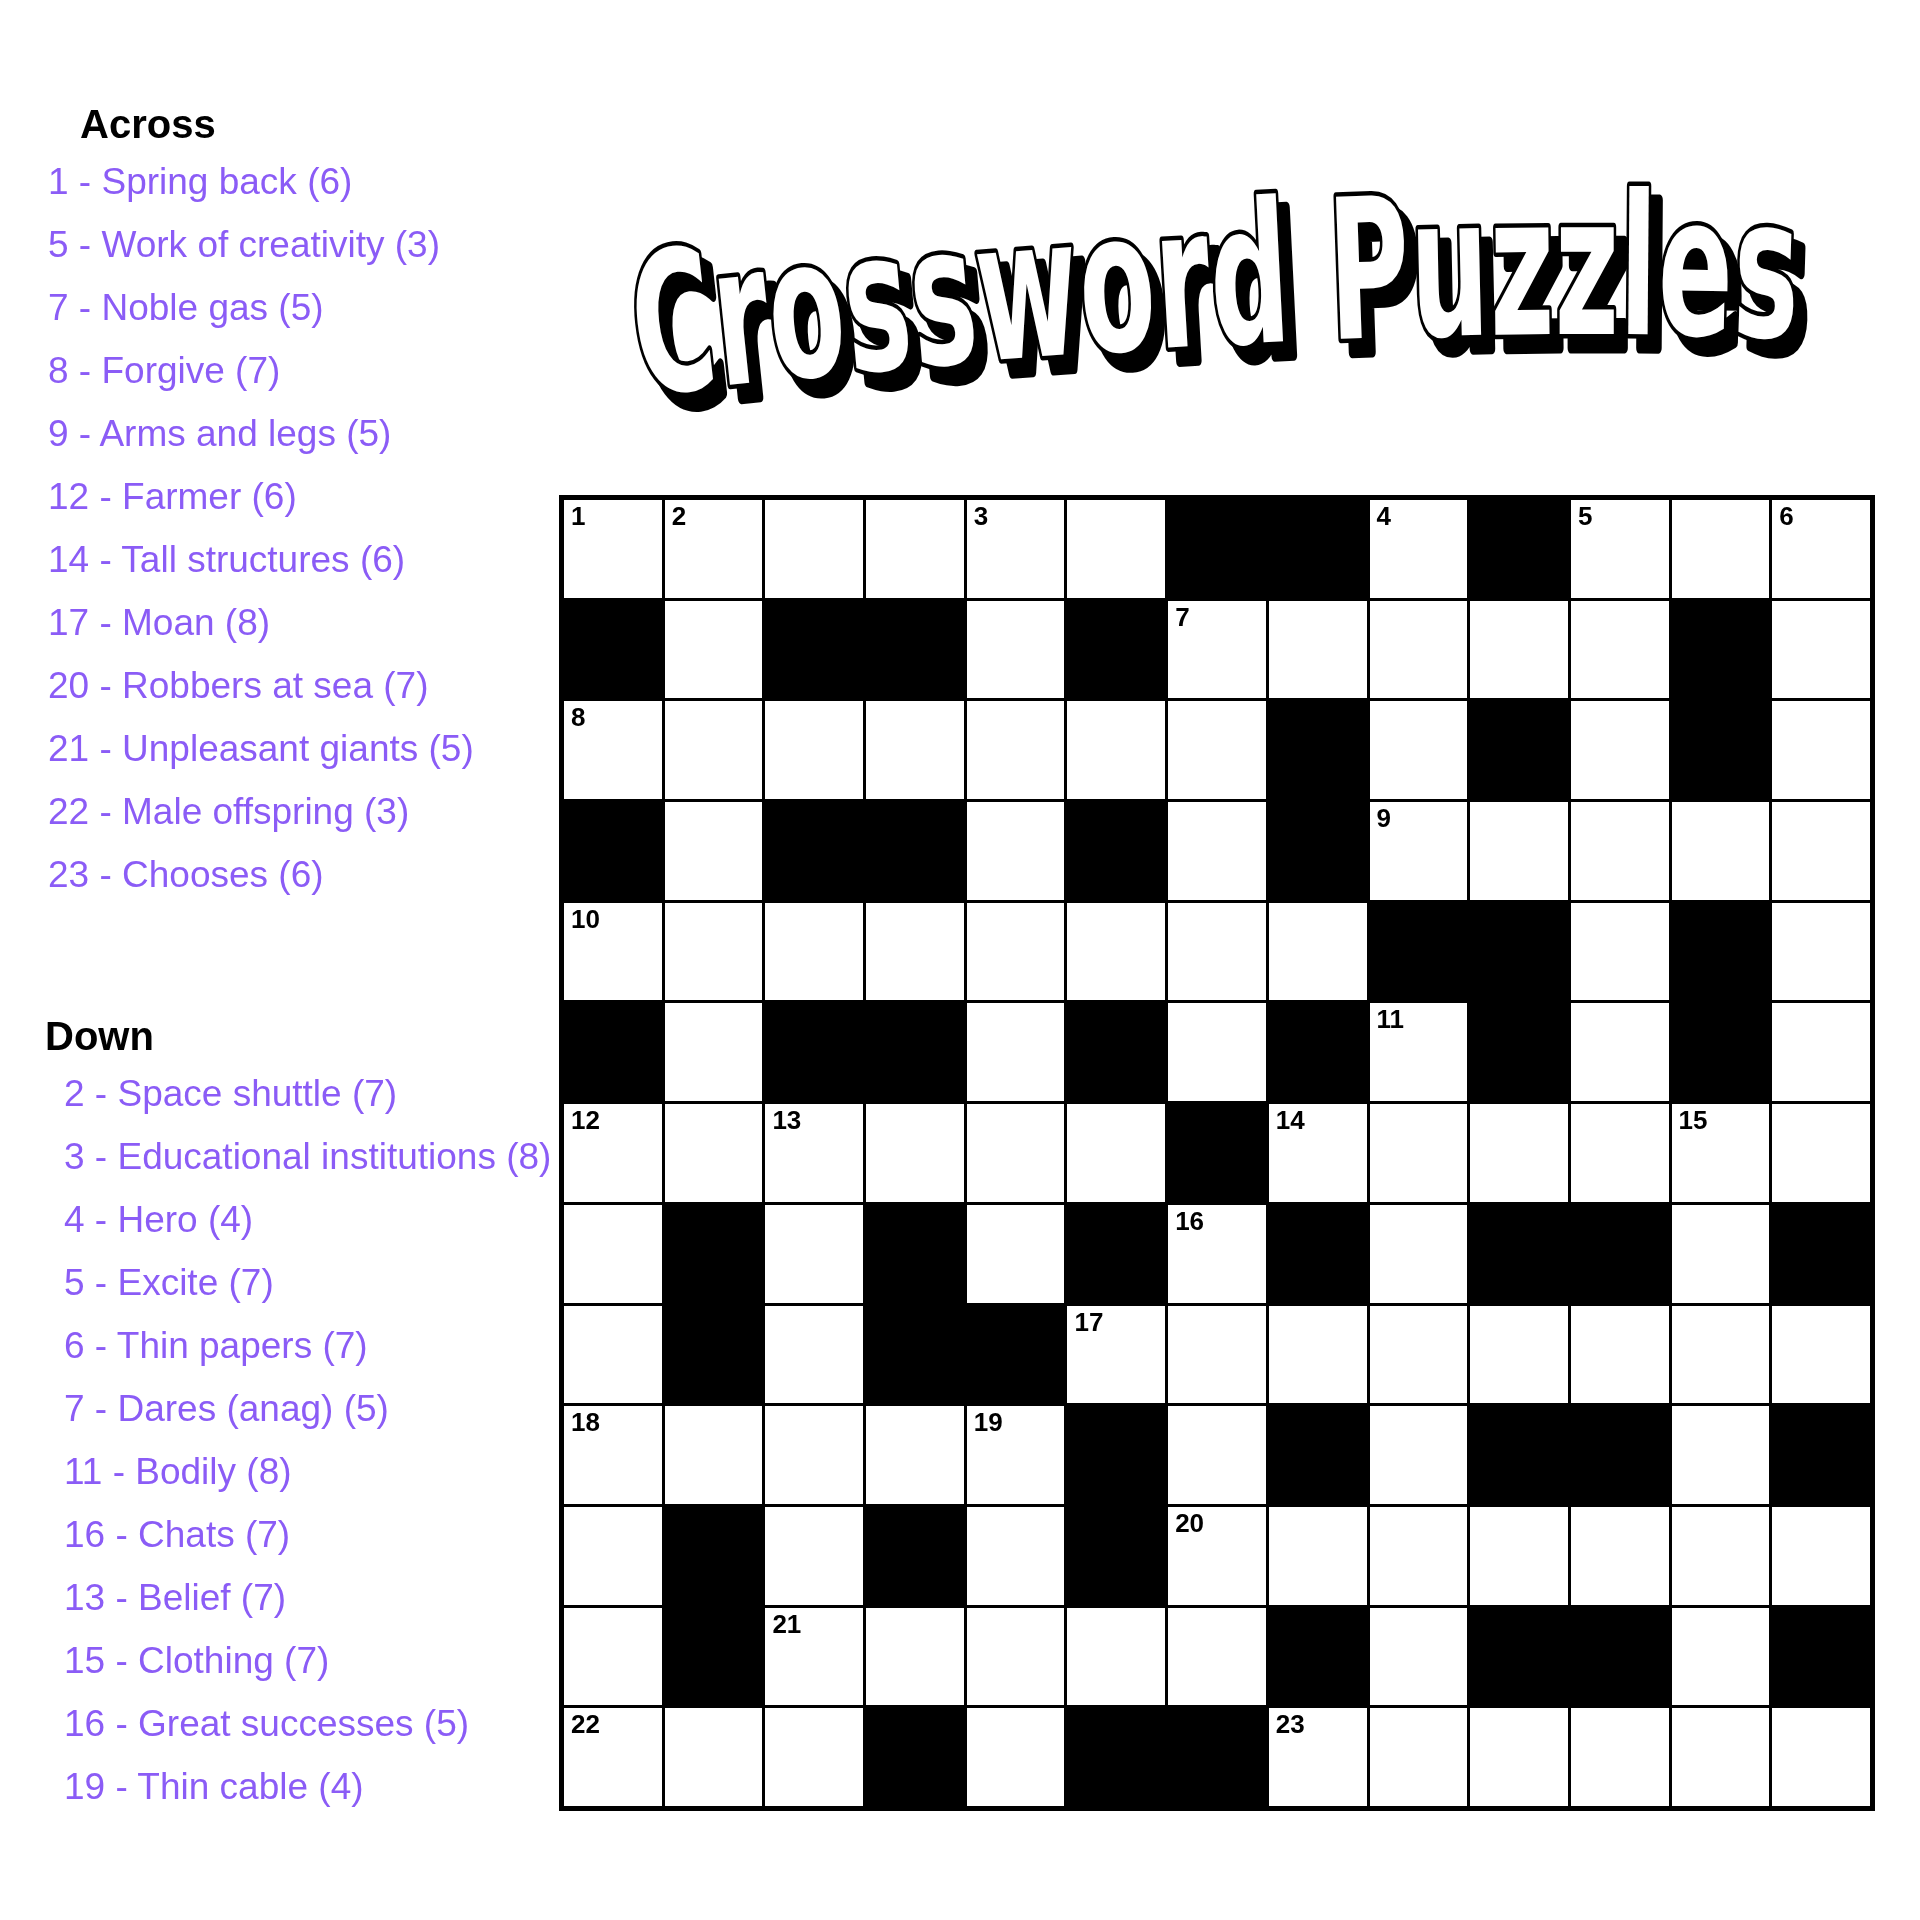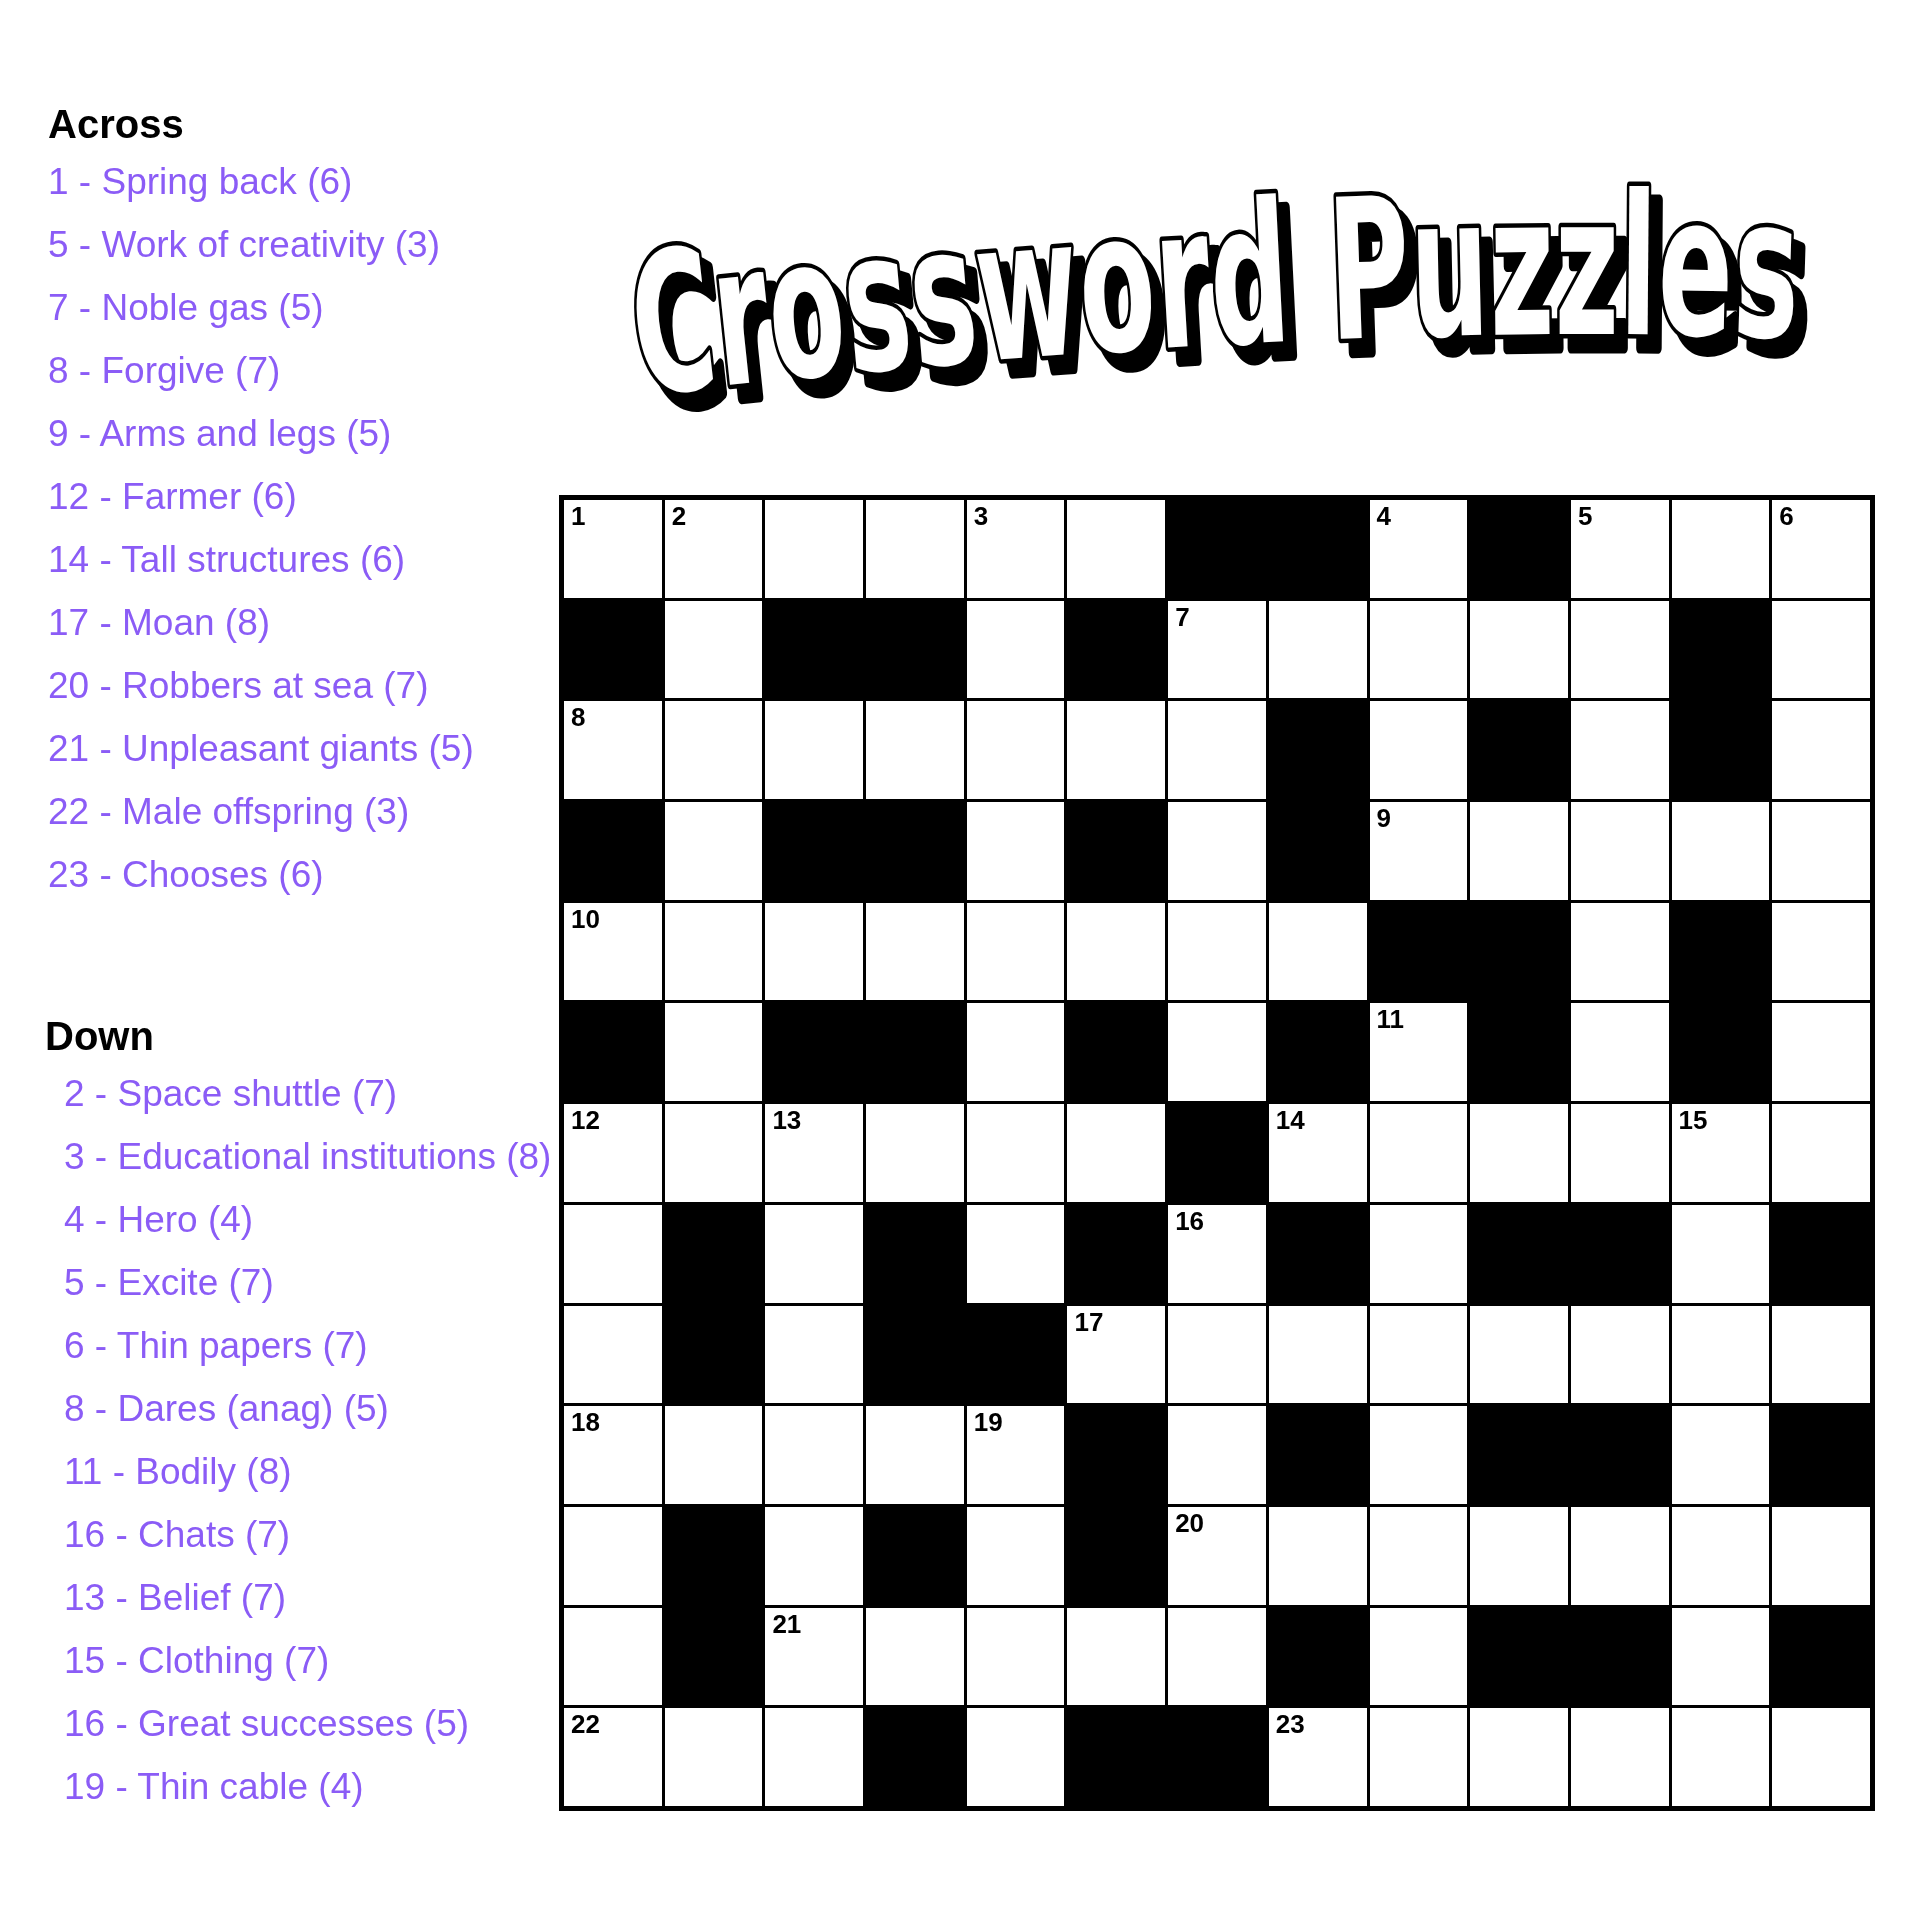--- a/index.html
+++ b/index.html
@@ -31,21 +31,21 @@
     font:700 40px/1.2 "Liberation Sans", sans-serif;
     color:#000;
   }
   .clues ul { list-style:none; margin:2px 0 0 0; padding:0; }
   .clues li {
     font:400 37px/63px "Liberation Sans", sans-serif;
     white-space:nowrap;
     color:#8b5cf6;
   }
   #across { left:48px; top:100px; }
-  #across h2 { }
+  #across h2 { margin-left:32px; }
   #down { left:45px; top:1012px; }
   #down ul { margin-left:19px; }
 
   
   #grid {
     position:absolute; left:559px; top:495px;
     width:1316px; height:1316px;
     box-sizing:border-box;
     border:5px solid #000;
     background:#000;
@@ -96,21 +96,21 @@
 </section>
 
 <section id="down" class="clues">
   <h2>Down</h2>
   <ul>
       <li>2 - Space shuttle (7)</li>
       <li>3 - Educational institutions (8)</li>
       <li>4 - Hero (4)</li>
       <li>5 - Excite (7)</li>
       <li>6 - Thin papers (7)</li>
-      <li>8 - Dares (anag) (5)</li>
+      <li>7 - Dares (anag) (5)</li>
       <li>11 - Bodily (8)</li>
       <li>16 - Chats (7)</li>
       <li>13 - Belief (7)</li>
       <li>15 - Clothing (7)</li>
       <li>16 - Great successes (5)</li>
       <li>19 - Thin cable (4)</li>
     </ul>
 </section>
 
 <div id="grid">

